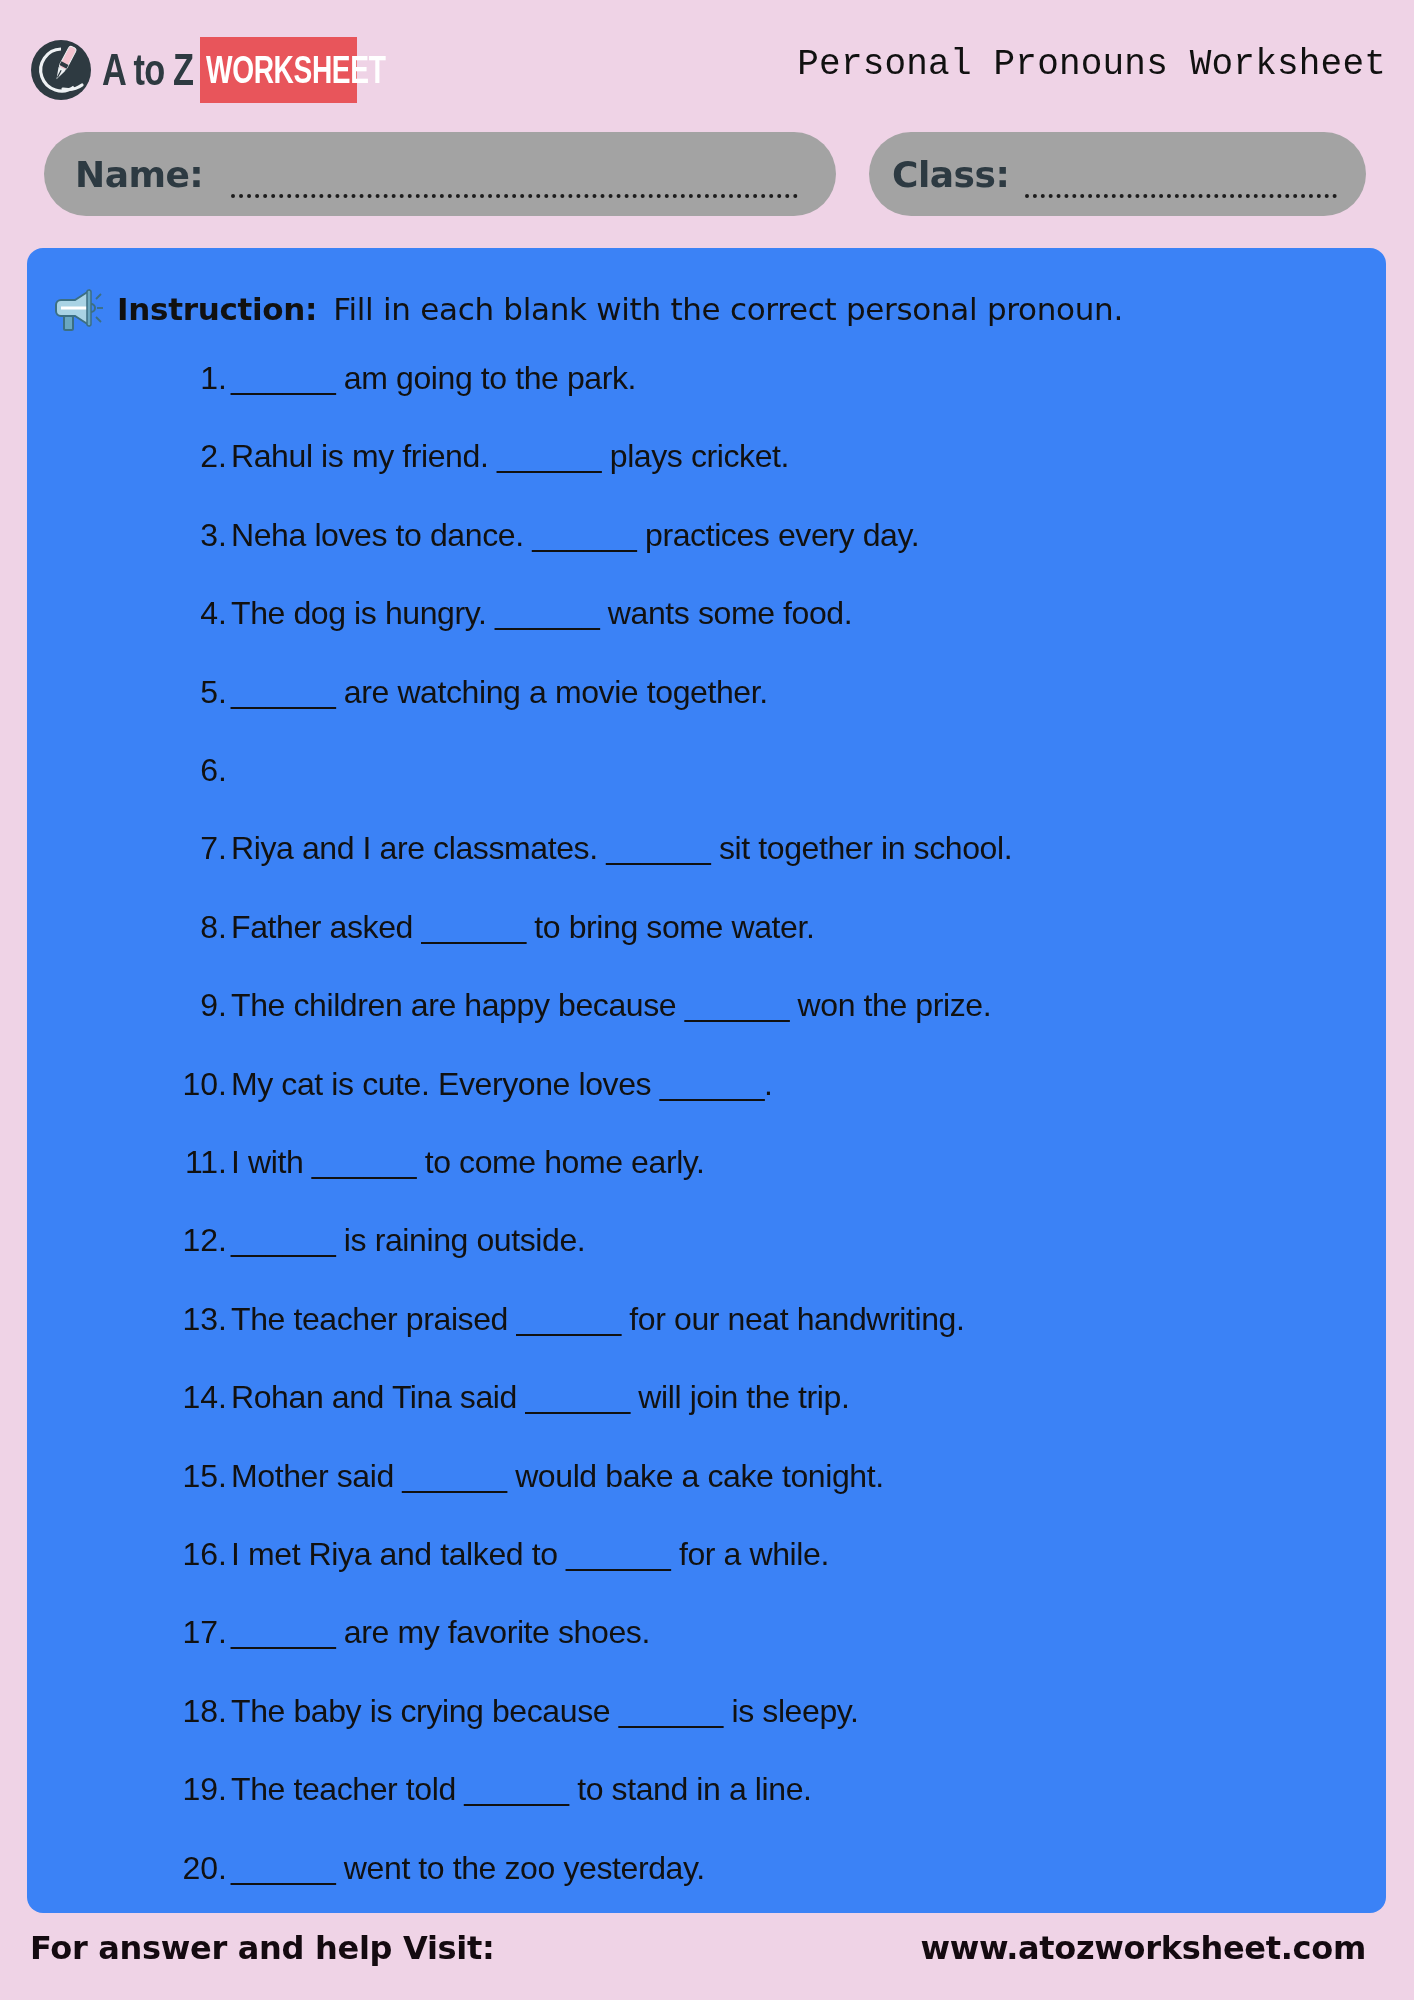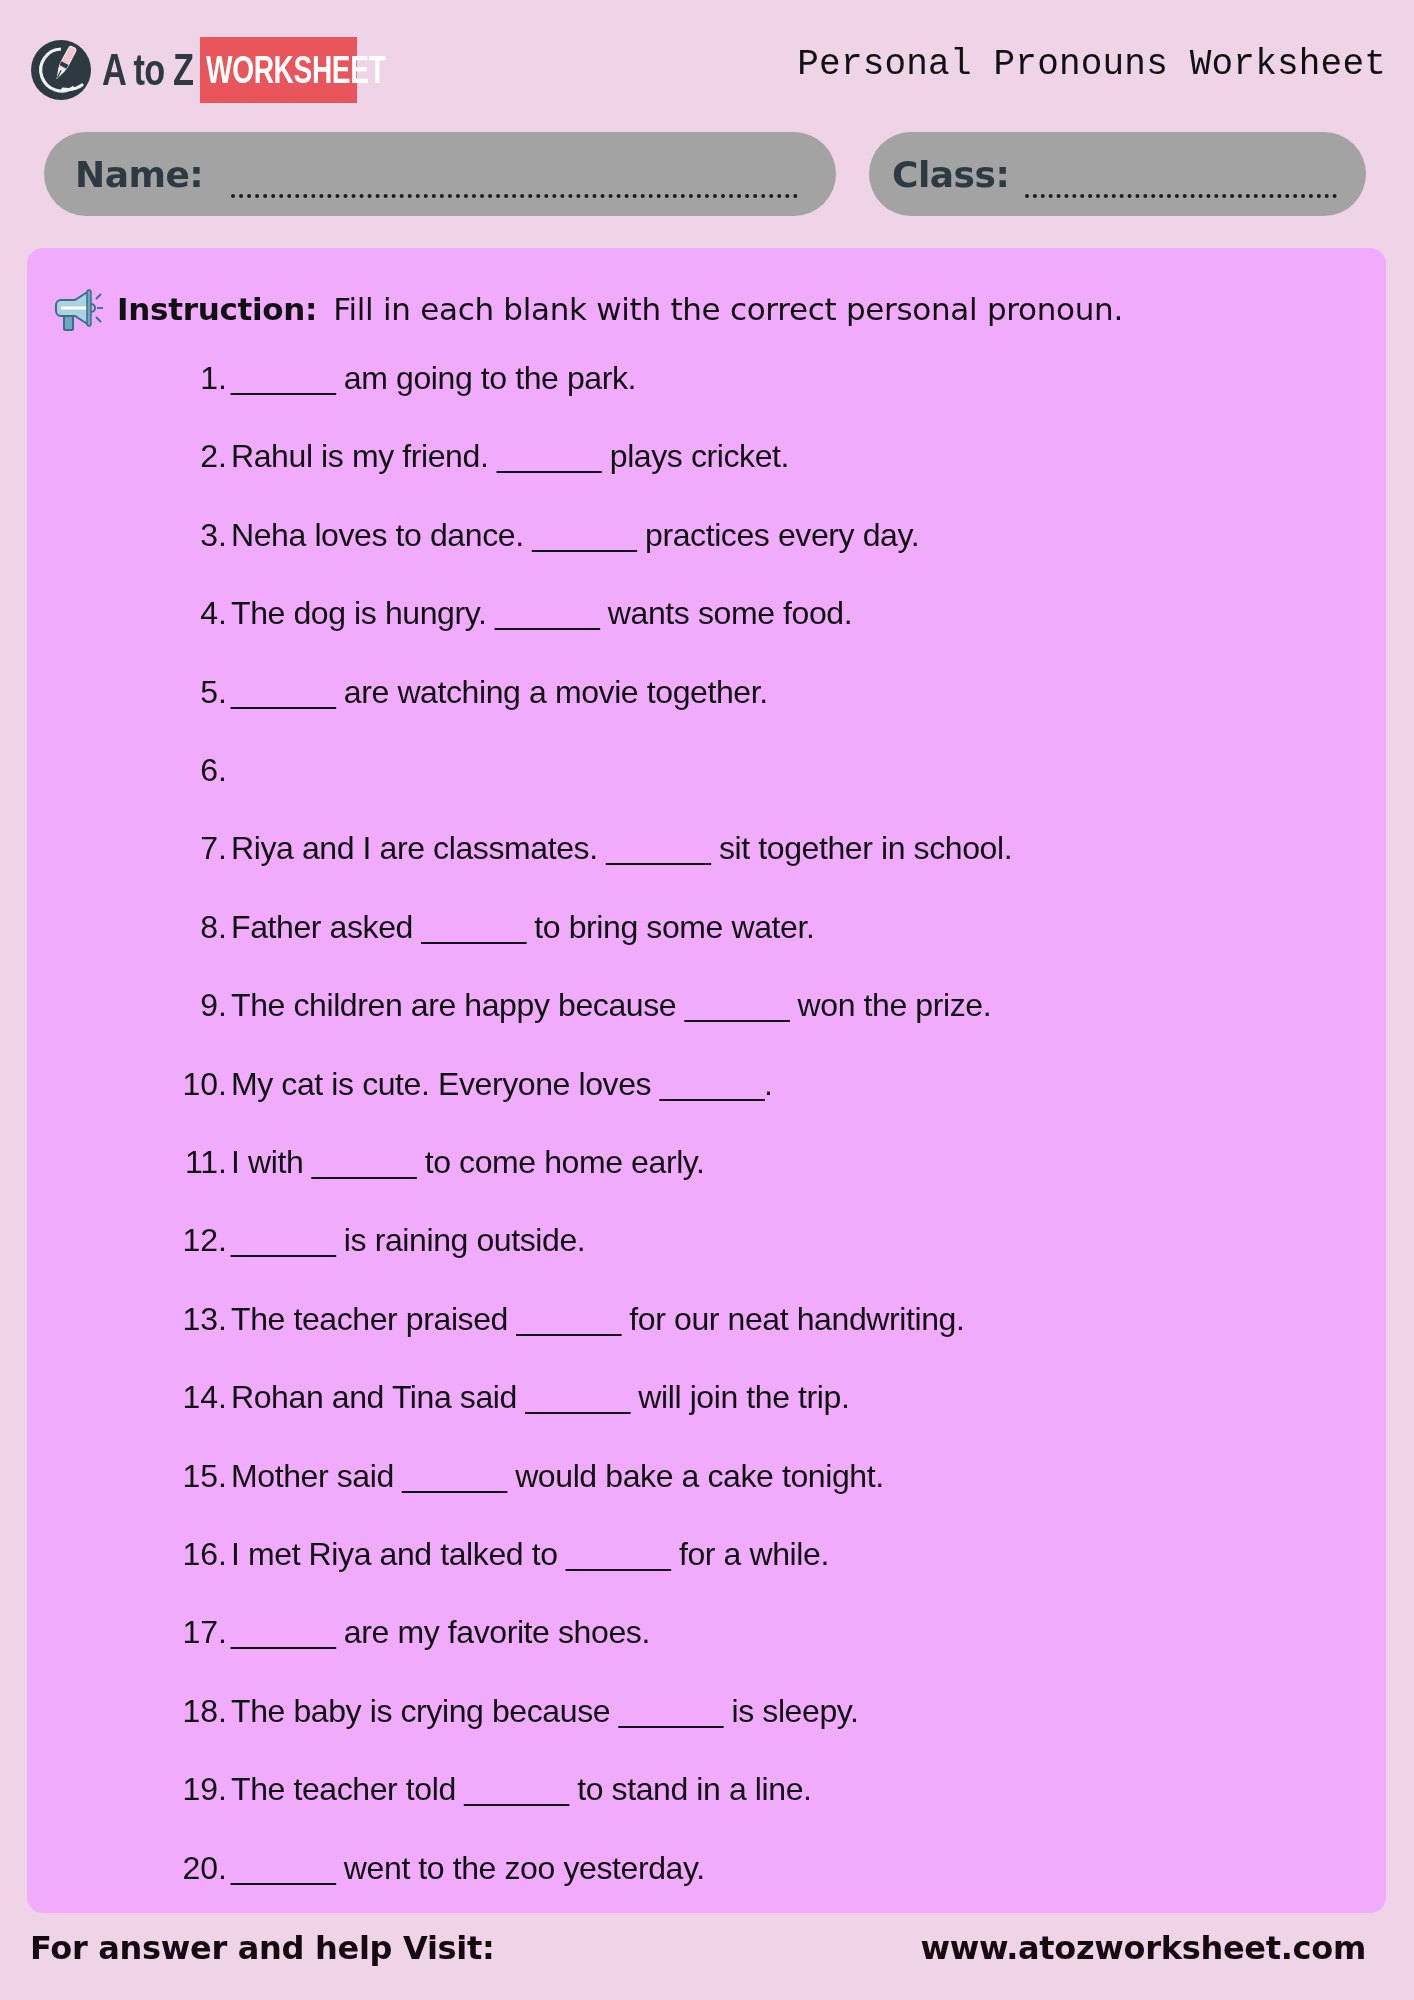--- a/index.html
+++ b/index.html
@@ -55,21 +55,21 @@
   .dots {
     margin-left: 24px; align-self: flex-end; margin-bottom: 18px;
     height: 0; border-bottom: 4px dotted #1d1d1d;
   }
   .pill-name .dots { width: 567px; margin-left: 28px; }
   .pill-class .dots { width: 312px; margin-left: 16px; }
   
   .card {
     position: absolute; left: 27px; top: 248px;
     width: 1359px; height: 1665px;
-    background: #f0abfc; border-radius: 16px;
+    background: #3b82f6; border-radius: 16px;
   }
   .instruction {
     position: absolute; left: 28px; top: 38px;
     display: flex; align-items: center;
     font-family: "DejaVu Sans", sans-serif;
     font-size: 31px; color: #111;
   }
   .megaphone { width: 48px; height: 46px; margin-right: 14px; }
   .instr-label { font-weight: bold; margin-right: 16px; letter-spacing: -0.3px; }
   .instr-text { font-weight: normal; letter-spacing: -0.3px; }

